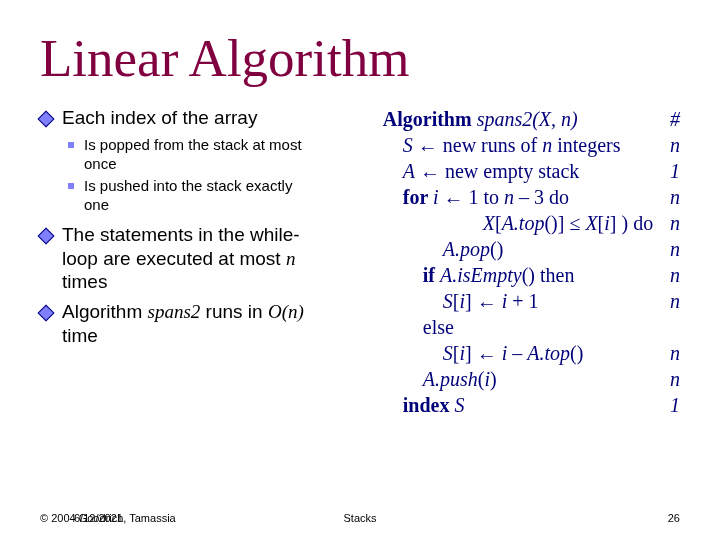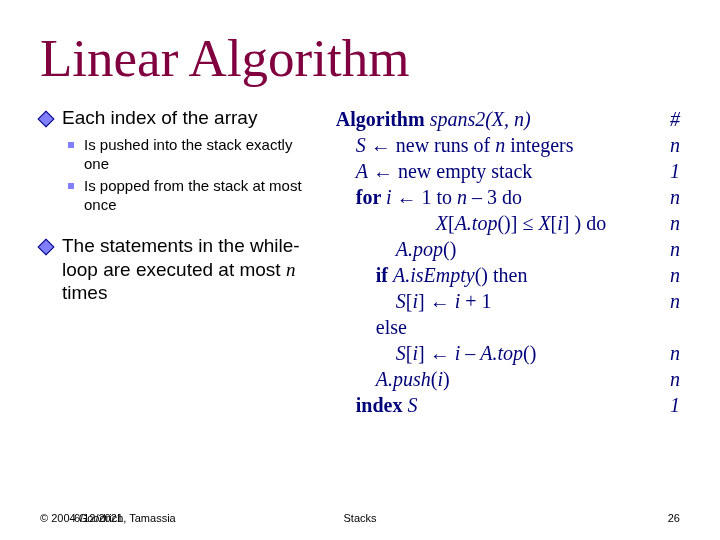--- a/index.html
+++ b/index.html
@@ -66,21 +66,21 @@
     background: #8080ff;
     flex: 0 0 6px;
     margin: 6px 10px 0 0;
   }
   .bullet2-text { flex: 1; line-height: 1.25; }
   .alg-line {
     display: flex;
     justify-content: space-between;
     white-space: pre;
   }
-  .alg-line .l { flex: 1; }
+  .alg-line .l { flex: 1; margin-left: 47px; }
   .alg-line .r { padding-left: 6px; font-style: italic; }
   .footer {
     position: absolute;
     bottom: 16px;
     left: 0;
     width: 100%;
     box-sizing: border-box;
     padding: 0 40px;
     display: flex;
     justify-content: space-between;
@@ -104,29 +104,33 @@
   <h1 class="title">Linear Algorithm</h1>
   <div class="columns">
 
     <div class="left">
       <div class="bullet1">
         <div class="diamond"></div>
         <div class="bullet1-text">Each index of the array</div>
       </div>
       <div class="bullet2">
         <div class="square"></div>
-        <div class="bullet2-text">Is pushed into the stack exactly one</div>
+        <div class="bullet2-text">Is popped from the stack at most once</div>
       </div>
       <div class="bullet2">
         <div class="square"></div>
-        <div class="bullet2-text">Is popped from the stack at most once</div>
+        <div class="bullet2-text">Is pushed into the stack exactly one</div>
       </div>
-      <div class="bullet1" style="margin-top:19px;">
+      <div class="bullet1" style="margin-top:8px;">
         <div class="diamond"></div>
         <div class="bullet1-text"><span>The statements in the while-loop are executed at most </span><span style="font-family:'Times New Roman';font-style:italic;">n</span><span> times</span></div>
+      </div>
+      <div class="bullet1">
+        <div class="diamond"></div>
+        <div class="bullet1-text"><span>Algorithm </span><span style="font-family:'Times New Roman';font-style:italic;">spans2</span><span> runs in </span><span style="font-family:'Times New Roman';font-style:italic;">O(n)</span><span> time</span></div>
       </div>
     </div>
 
     <div class="right">
       <div class="alg-line"><span class="l"><span class="tn" style="font-weight:bold;">Algorithm </span><span class="ti">spans2(X, n)</span></span><span class="r tn">#</span></div>
       <div class="alg-line"><span class="l"><span>    </span><span class="ti">S</span><span> ← new runs of </span><span class="ti">n</span><span> integers</span></span><span class="r">n</span></div>
       <div class="alg-line"><span class="l"><span>    </span><span class="ti">A</span><span> ← new empty stack</span></span><span class="r tn">1</span></div>
       <div class="alg-line"><span class="l"><span>    </span><span style="font-weight:bold;">for </span><span class="ti">i</span><span> ← 1 to </span><span class="ti">n</span><span> – 3 do</span></span><span class="r">n</span></div>
       <div class="alg-line"><span class="l"><span>                    </span><span class="ti">X</span><span>[</span><span class="ti">A.top</span><span>()] ≤ </span><span class="ti">X</span><span>[</span><span class="ti">i</span><span>] ) do</span></span><span class="r">n</span></div>
       <div class="alg-line"><span class="l"><span>            </span><span class="ti">A.pop</span><span>()</span></span><span class="r">n</span></div>

